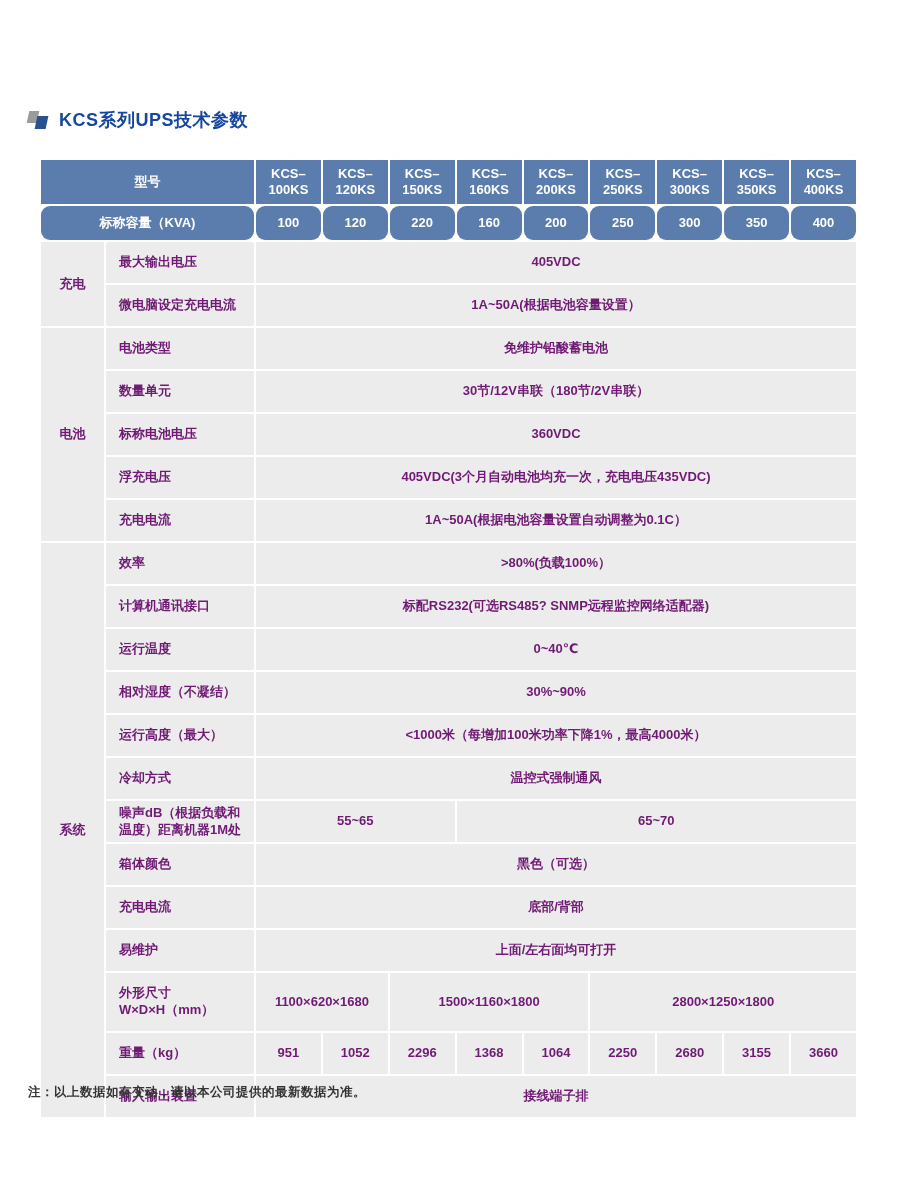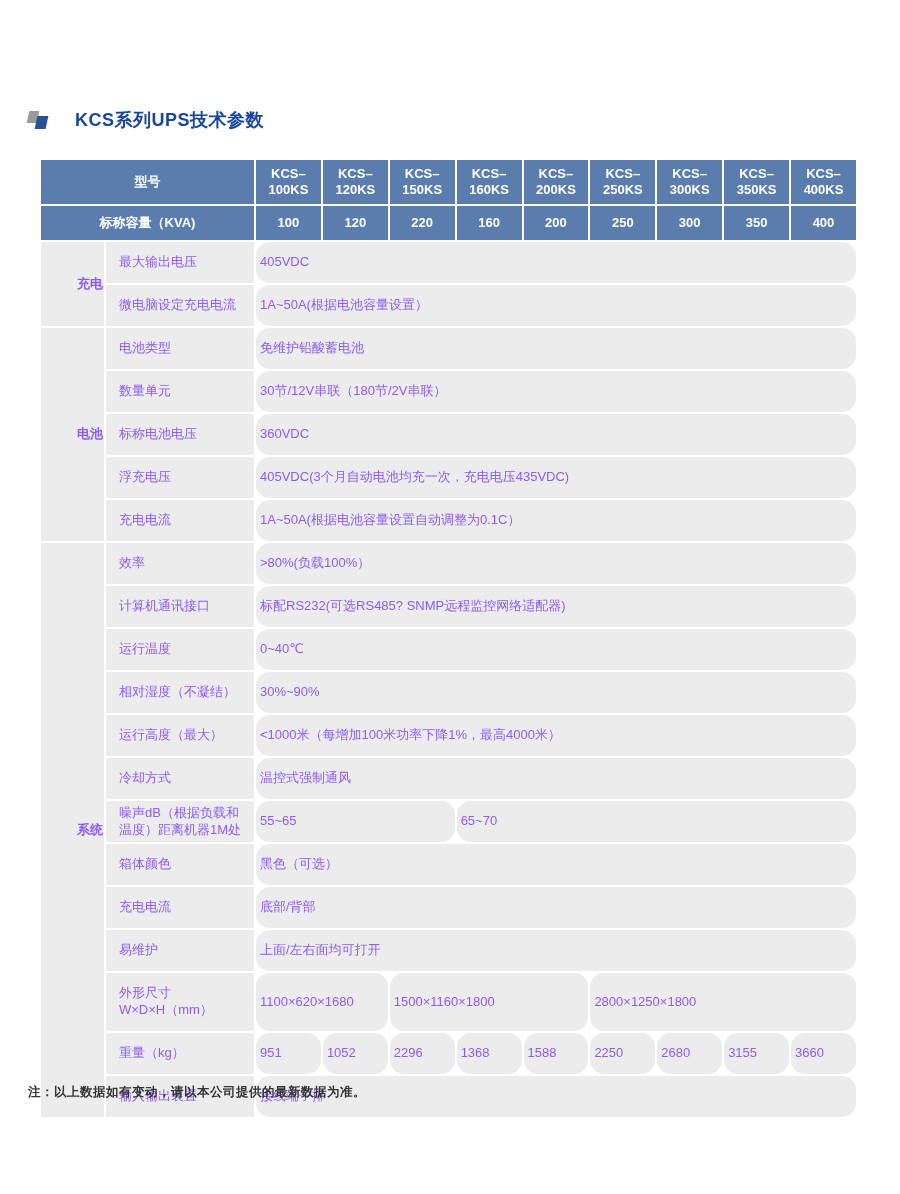--- a/index.html
+++ b/index.html
@@ -4,47 +4,47 @@
 <style>
   html,body{margin:0;padding:0;}
   body{
     width:900px;height:1194px;position:relative;overflow:hidden;
     background:#ffffff;
     font-family:"Liberation Sans","DejaVu Sans",sans-serif;
     -webkit-font-smoothing:antialiased;
   }
   .title-row{
     position:absolute;left:26px;top:108px;
-    display:flex;align-items:center;gap:25px;
+    display:flex;align-items:center;gap:9px;
   }
   .ico{position:relative;width:24px;height:20px;display:inline-block;}
   .ico .b{position:absolute;left:2px;top:1px;width:10px;height:12px;background:#9b9b9b;transform:skewX(-12deg);}
   .ico .f{position:absolute;left:10px;top:6px;width:11px;height:13px;background:#27518f;transform:skewX(-12deg);}
   .page-title{
     margin:0;font-size:18px;font-weight:bold;color:#17469e;letter-spacing:0.5px;
   }
   table.spec{
     position:absolute;left:39px;top:158px;width:819px;
     border-collapse:separate;border-spacing:2px;table-layout:fixed;
   }
   table.spec th, table.spec td{
     vertical-align:middle;overflow:hidden;
   }
   table.spec th{
     background:#5b7dad;color:#ffffff;font-size:13px;font-weight:bold;
     text-align:center;line-height:1.25;white-space:pre-line;
   }
   tr.hdr-models th{height:42px;}
-  tr.hdr-caps th{height:32px;}
+  tr.hdr-caps th{height:32px;border-radius:9px;}
   table.spec td{
-    background:#ececec;color:#8b5cf6;font-size:13px;height:37px;line-height:1.3;
-  }
-  td.category{text-align:right;font-weight:bold;}
+    background:#ececec;color:#701a75;font-size:13px;height:37px;line-height:1.3;font-weight:bold;
+  }
+  td.category{text-align:center;font-weight:bold;}
   td.rowlabel{text-align:left;padding:2px 6px 2px 13px;white-space:pre-line;}
-  td.value{text-align:left;padding:2px 4px;border-radius:14px;}
+  td.value{text-align:center;padding:2px 4px;}
   tr.tall td{height:54px;}
   .note{
     position:absolute;left:28px;top:1084px;margin:0;
     font-size:12.5px;font-weight:bold;color:#333333;letter-spacing:0.5px;
   }
 </style>
 </head>
 <body>
 
 <div class="title-row">
@@ -181,21 +181,21 @@
         <td class="value" colspan="2">1100×620×1680</td>
         <td class="value" colspan="3">1500×1160×1800</td>
         <td class="value" colspan="4">2800×1250×1800</td>
       </tr>
       <tr>
         <td class="rowlabel">重量（kg）</td>
         <td class="value" colspan="1">951</td>
         <td class="value" colspan="1">1052</td>
         <td class="value" colspan="1">2296</td>
         <td class="value" colspan="1">1368</td>
-        <td class="value" colspan="1">1588</td>
+        <td class="value" colspan="1">1064</td>
         <td class="value" colspan="1">2250</td>
         <td class="value" colspan="1">2680</td>
         <td class="value" colspan="1">3155</td>
         <td class="value" colspan="1">3660</td>
       </tr>
       <tr>
         <td class="rowlabel">输入输出装置</td>
         <td class="value" colspan="9">接线端子排</td>
       </tr>
     </tbody>

